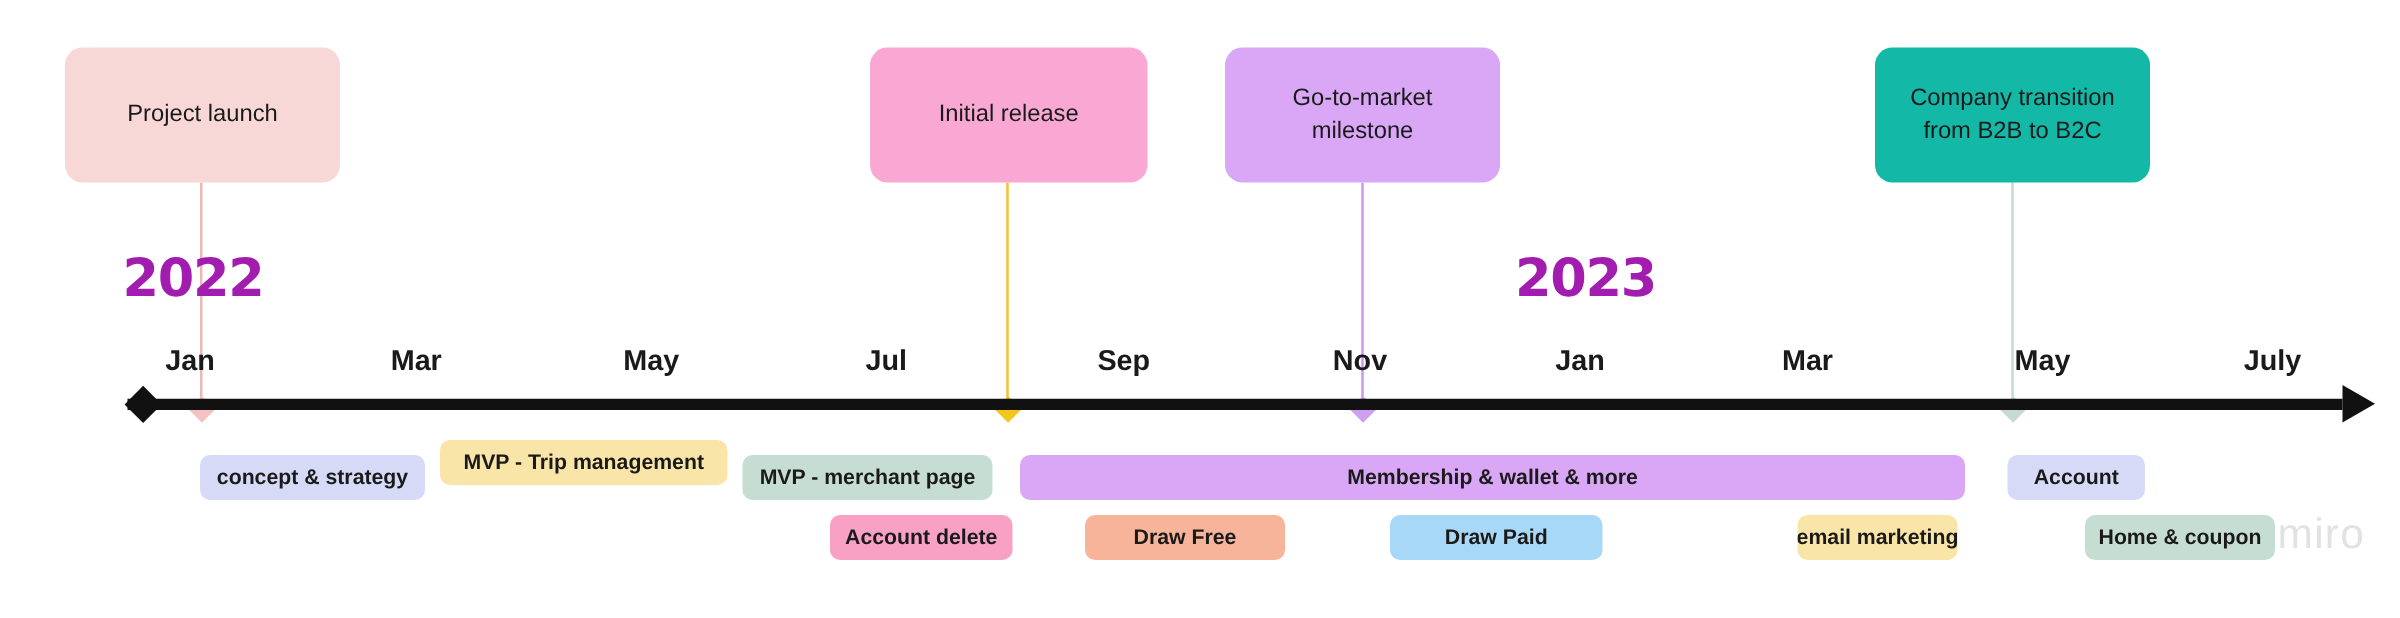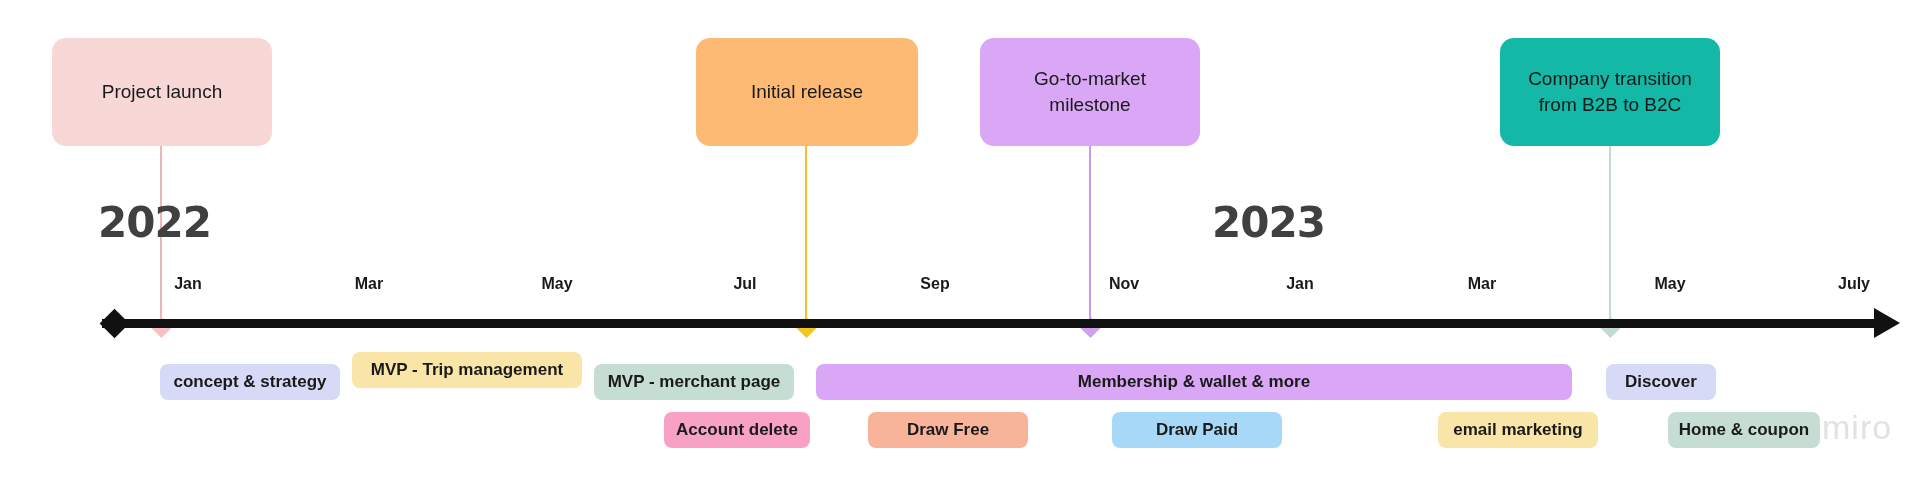--- a/index.html
+++ b/index.html
@@ -58,33 +58,32 @@
     transform: rotate(45deg);
   }
 
   
   .year-label {
     position: absolute;
     font-family: "DejaVu Sans", sans-serif;
     font-weight: 700;
     font-size: 42px;
     letter-spacing: -1px;
-    color: #404040;
+    color: #a21caf;
   }
 
   
   .month-label {
     position: absolute;
     font-family: "Liberation Sans", sans-serif;
     font-weight: 700;
-    font-size: 16px;
+    font-size: 23px;
     color: #1a1a1a;
     transform: translateX(-50%);
     white-space: nowrap;
-    margin-left: 36px;
   }
 
   
   .axis-line {
     position: absolute;
     height: 9px;
     background: #111111;
   }
   .axis-arrow {
     position: absolute;
@@ -124,21 +123,21 @@
 </head>
 <body>
 
 <div id="canvas">
 
   <div id="milestones-layer">
       <div class="connector" style="left: 160px; top: 146px; height: 177px; background: rgb(240, 182, 182);"></div>
       <div class="milestone-card" style="left: 52px; top: 38px; width: 220px; height: 108px; background: rgb(248, 215, 215);">Project launch</div>
       <div class="diamond" style="left: 153.5px; top: 320px; background: rgb(244, 194, 194);"></div>
       <div class="connector" style="left: 805px; top: 146px; height: 177px; background: rgb(242, 194, 48);"></div>
-      <div class="milestone-card" style="left: 696px; top: 38px; width: 222px; height: 108px; background: #fdba74;">Initial release</div>
+      <div class="milestone-card" style="left: 696px; top: 38px; width: 222px; height: 108px; background: #f9a8d4;">Initial release</div>
       <div class="diamond" style="left: 798.5px; top: 320px; background: rgb(245, 197, 24);"></div>
       <div class="connector" style="left: 1089px; top: 146px; height: 177px; background: rgb(201, 154, 236);"></div>
       <div class="milestone-card" style="left: 980px; top: 38px; width: 220px; height: 108px; background: rgb(217, 167, 245);">Go-to-market milestone</div>
       <div class="diamond" style="left: 1082.5px; top: 320px; background: rgb(207, 159, 240);"></div>
       <div class="connector" style="left: 1609px; top: 146px; height: 177px; background: rgb(195, 219, 209);"></div>
       <div class="milestone-card" style="left: 1500px; top: 38px; width: 220px; height: 108px; background: #14b8a6;">Company transition
 from B2B to B2C</div>
       <div class="diamond" style="left: 1602.5px; top: 320px; background: rgb(195, 219, 209);"></div>
     </div>
 
@@ -161,22 +160,22 @@
       <div class="month-label" style="left: 1446px; top: 275px;">Mar</div>
       <div class="month-label" style="left: 1634px; top: 275px;">May</div>
       <div class="month-label" style="left: 1818px; top: 275px;">July</div>
     </div>
 
   <div id="tasks-layer">
       <div class="task-bar" style="left: 160px; top: 364px; width: 180px; height: 36px; background: rgb(215, 218, 247);">concept &amp; strategy</div>
       <div class="task-bar" style="left: 352px; top: 352px; width: 230px; height: 36px; background: rgb(249, 229, 168);">MVP - Trip management</div>
       <div class="task-bar" style="left: 594px; top: 364px; width: 200px; height: 36px; background: rgb(198, 221, 211);">MVP - merchant page</div>
       <div class="task-bar" style="left: 816px; top: 364px; width: 756px; height: 36px; background: rgb(217, 167, 245);">Membership &amp; wallet &amp; more</div>
-      <div class="task-bar" style="left: 1606px; top: 364px; width: 110px; height: 36px; background: rgb(215, 218, 247);">Discover</div>
+      <div class="task-bar" style="left: 1606px; top: 364px; width: 110px; height: 36px; background: rgb(215, 218, 247);">Account</div>
       <div class="task-bar" style="left: 664px; top: 412px; width: 146px; height: 36px; background: rgb(248, 161, 196); text-align: center;">Account delete</div>
       <div class="task-bar" style="left: 868px; top: 412px; width: 160px; height: 36px; background: rgb(247, 180, 154);">Draw Free</div>
       <div class="task-bar" style="left: 1112px; top: 412px; width: 170px; height: 36px; background: rgb(168, 216, 247);">Draw Paid</div>
-      <div class="task-bar" style="left: 1438px; top: 412px; width: 160px; height: 36px; background: rgb(249, 229, 168);">email marketing</div>
+      <div class="task-bar" style="left: 1438px; top: 412px; width: 128px; height: 36px; background: rgb(249, 229, 168);">email marketing</div>
       <div class="task-bar" style="left: 1668px; top: 412px; width: 152px; height: 36px; background: rgb(198, 221, 211); text-align: right;">Home &amp; coupon</div>
     </div>
 
   <div class="watermark" style="left:1822px; top:408px;">miro</div>
 </div>
 
 </body></html>

